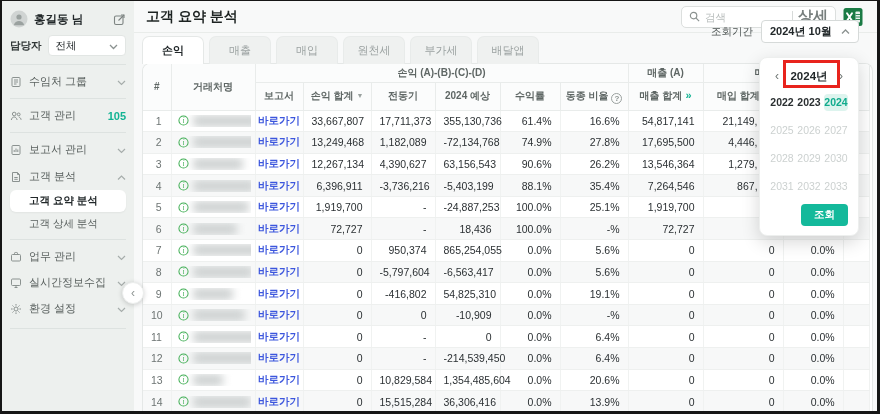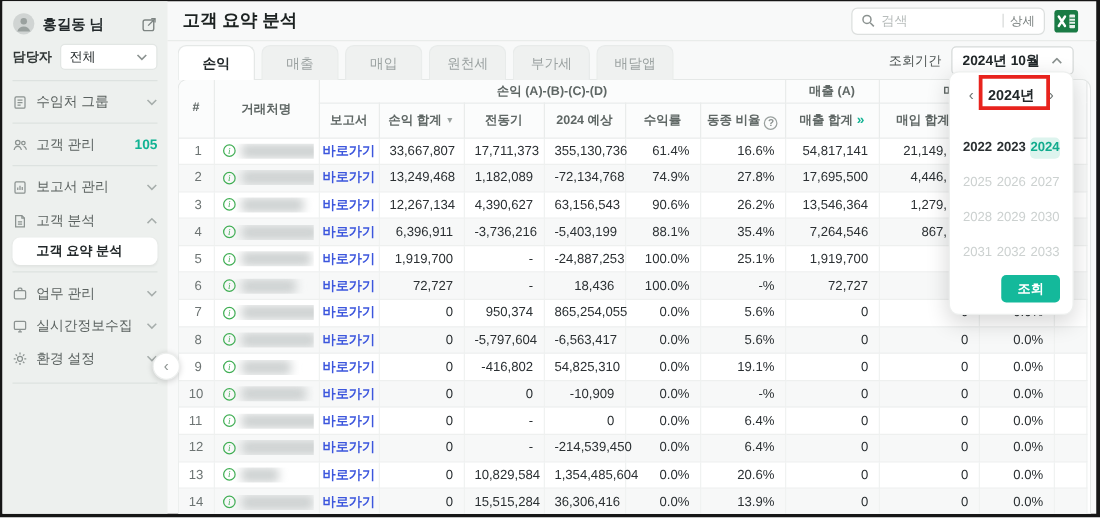--- a/index.html
+++ b/index.html
@@ -55,32 +55,32 @@
   .search-box {
     width: 155px; height: 22px; background: #fff; border: 1px solid #dcdfde; border-radius: 5px;
     display: flex; align-items: center; padding: 0 7px; gap: 5px;
   }
   .search-box input {
     border: none; outline: none; background: transparent; width: 78px;
     font-size: 10.5px; color: #444; font-family: "Liberation Sans", sans-serif;
   }
   .search-box input::placeholder { color: #b7bcbb; }
   .search-sep { width: 1px; height: 11px; background: #d7dad9; margin-left: auto; }
-  .search-detail { font-size: 10px; color: #787f7e; }
+  .search-detail { font-size: 15px; color: #787f7e; font-weight: bold; }
 
   
   .tabbar { height: 30px; display: flex; align-items: flex-end; padding: 0 18px 0 8px; position: relative; z-index: 5; }
   .tabs { display: flex; gap: 5px; }
   .tab {
     width: 62px; height: 28px; border-radius: 7px 7px 0 0; background: #eff1f0;
     border: 1px solid #e8ebea; border-bottom: none; color: #9ba2a1; font-size: 11px;
     display: flex; align-items: center; justify-content: center; margin-bottom: -1px; cursor: pointer;
   }
   .tab.active { background: #fff; color: #22282a; font-weight: 700; border-color: #e5e8e7; z-index: 6; }
-  .period-wrap { margin-left: auto; display: flex; align-items: center; gap: 8px; margin-bottom: 3px; }
+  .period-wrap { margin-left: auto; display: flex; align-items: center; gap: 8px; margin-bottom: 20px; }
   .period-label { font-size: 10.5px; color: #4c5352; }
   .period-select {
     width: 98px; height: 23px; background: #fff; border: 1px solid #d6dad9; border-radius: 4px;
     display: flex; align-items: center; justify-content: space-between; padding: 0 8px;
     font-size: 11px; font-weight: 700; color: #22282a; cursor: pointer;
   }
 
   
   .card {
     flex: 1; margin: 0 4px 0 8px; background: #fff; border: 1px solid #e5e8e7; border-bottom: none;
@@ -119,21 +119,21 @@
     padding: 8px 10px 9px 10px; z-index: 50;
   }
   .dp-nav { display: flex; align-items: center; justify-content: space-between; height: 20px; position: relative; }
   .dp-nav .arr { color: #6e7573; font-size: 12px; width: 14px; text-align: center; cursor: pointer; }
   .dp-title { font-size: 11.5px; font-weight: 700; color: #22282a; }
   .annotation-box {
     position: absolute; left: 13px; top: -6px; width: 57px; height: 28px;
     border: 3px solid #e8231d; pointer-events: none; z-index: 55;
   }
   .year-grid {
-    margin-top: 24px; display: grid; grid-template-columns: repeat(3, 1fr);
+    margin-top: 8px; display: grid; grid-template-columns: repeat(3, 1fr);
     row-gap: 11px; column-gap: 3px; text-align: center;
   }
   .year { font-size: 10.5px; height: 17px; line-height: 17px; color: #2a2f31; font-weight: 600; border-radius: 4px; cursor: pointer; }
   .year.sel { background: #ddf4ee; color: #11ab8d; font-weight: 700; }
   .year.dis { color: #ccd1d0; font-weight: 400; cursor: default; }
   .dp-foot { margin-top: 9px; display: flex; justify-content: flex-end; }
   .dp-confirm {
     background: #14b99b; color: #fff; border: none; border-radius: 4px;
     font-size: 10.5px; font-weight: 700; padding: 4px 13px; cursor: pointer;
     font-family: "Liberation Sans", sans-serif;
@@ -222,20 +222,21 @@
           <path d="M4.3 6.5h3.4M4.3 8.3h3.4"></path>
         </svg>
       <span class="lbl">고객 분석</span>
       <span class="right"><svg width="9" height="6" viewBox="0 0 9 6" fill="none" stroke="#a6adab" stroke-width="1.2">
             <path d="M1 4.5 L4.5 1 L8 4.5"></path>
           </svg></span>
     </div>
 
     <div class="sub-list">
       <div class="sub-item active">고객 요약 분석</div>
+      <div class="sub-item">고객 상세 분석</div>
     </div>
 
     <hr class="side-div">
 
     <div class="side-item">
       <svg width="12" height="12" viewBox="0 0 12 12" fill="none" stroke="#8b9290" stroke-width="1">
           <rect x="1.5" y="3.5" width="9" height="6.5" rx="1"></rect>
           <path d="M4.5 3.5V2.3a.8.8 0 0 1 .8-.8h1.4a.8.8 0 0 1 .8.8v1.2"></path>
         </svg>
       <span class="lbl">업무 관리</span>

